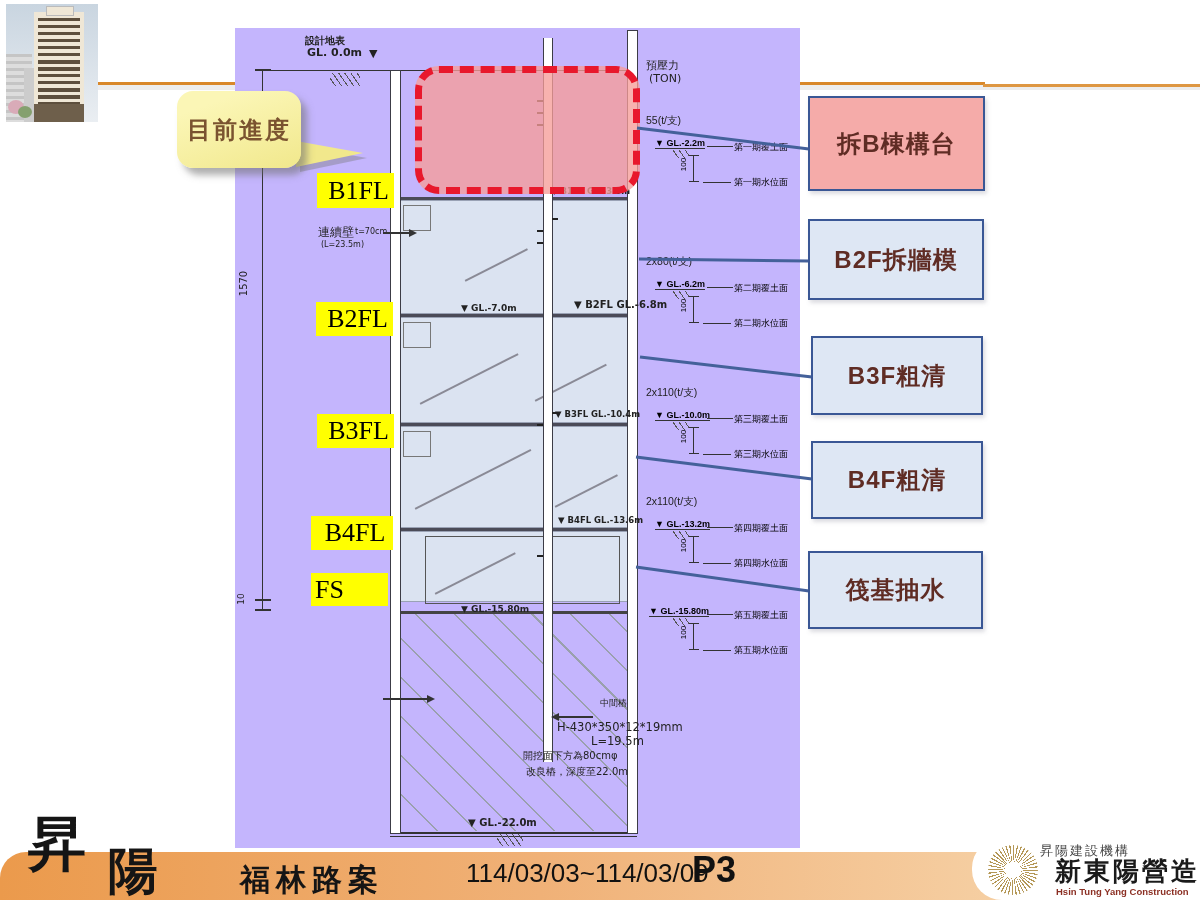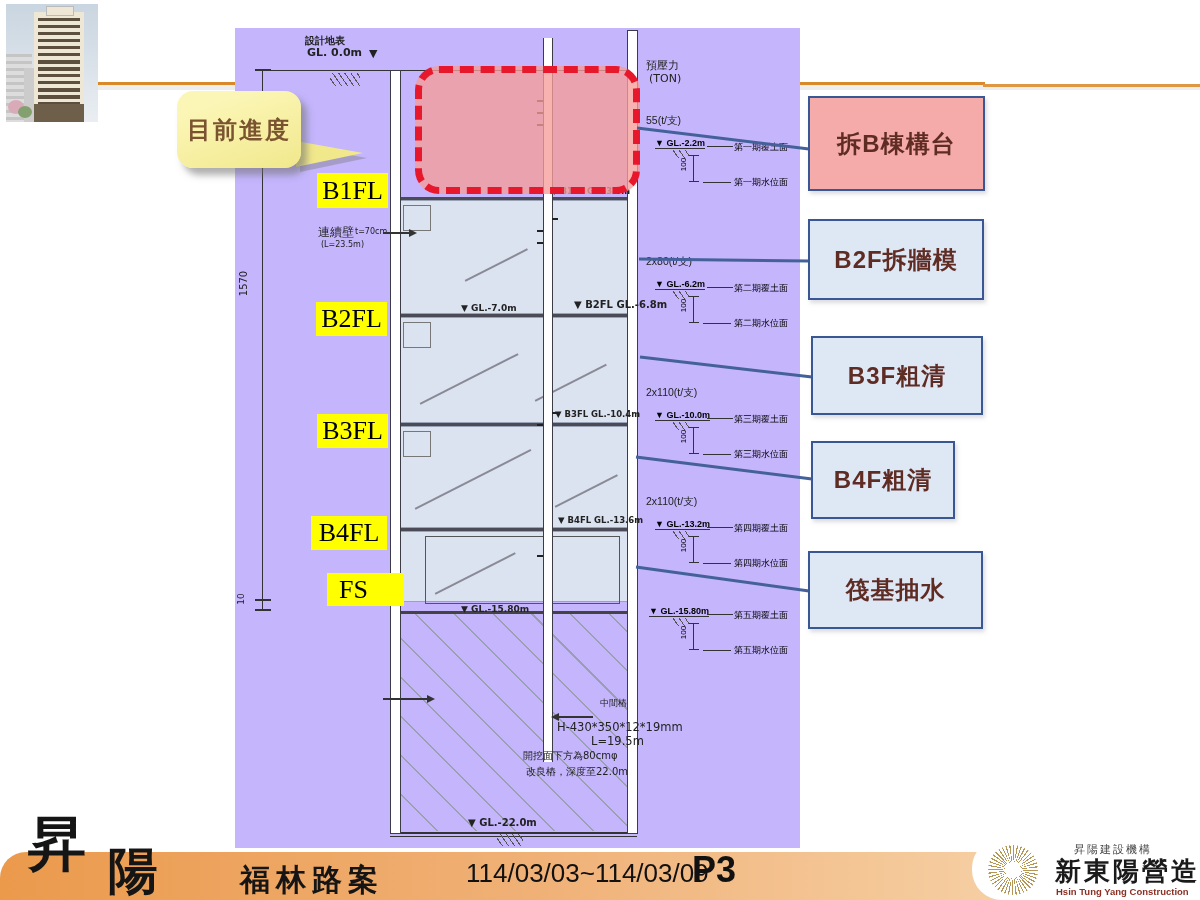--- a/index.html
+++ b/index.html
@@ -48,21 +48,21 @@
   .stage .soil{position:absolute;left:91px;top:27px;font-size:9px;white-space:nowrap;}
   .stage .hat{left:30px;top:36px;width:16px;height:8px;}
   .stage .vline{position:absolute;left:50px;top:41px;height:27px;border-left:1px solid #333;}
   .stage .vline::before,.stage .vline::after{content:"";position:absolute;left:-5px;width:10px;height:1px;background:#333;}
   .stage .vline::before{top:0;} .stage .vline::after{bottom:0;}
   .stage .d100{position:absolute;left:34px;top:46px;font-size:8px;transform:rotate(-90deg);}
   .stage .wline{position:absolute;left:60px;top:68px;width:28px;height:1px;background:#333;}
   .stage .water{position:absolute;left:91px;top:62px;font-size:9px;white-space:nowrap;}
   
   .flabel{position:absolute;background:#FFFF00;color:#000;display:flex;align-items:center;justify-content:center;
-      font-family:"Liberation Serif",serif;font-size:26px;z-index:4;}
+      font-family:"Liberation Serif",serif;font-size:26px;z-index:4;padding-left:6px;}
   
   .callout{position:absolute;box-sizing:border-box;border:2.5px solid #3A5795;display:flex;align-items:center;
       justify-content:center;z-index:6;box-shadow:2px 3px 4px rgba(120,120,140,0.25);}
   .callout span{font-size:24px;font-weight:bold;color:#5F2C24;letter-spacing:1px;}
   
   #overlay{position:absolute;left:0;top:0;width:1200px;height:900px;z-index:5;pointer-events:none;}
   
   #band{left:0;top:852px;width:1200px;height:48px;border-top-left-radius:26px;z-index:8;
       background:linear-gradient(90deg,#EB9A4C 0%,#F0B177 45%,#F8DCB6 100%);}
   .brand{position:absolute;font-family:"DejaVu Serif",serif;font-weight:bold;color:#151515;z-index:9;}
@@ -249,43 +249,43 @@
   </div>
 <div class="flabel" style="left:316px;top:302px;width:71px;height:34px;">
     <span>B2FL</span>
   </div>
 <div class="flabel" style="left:317px;top:414px;width:71px;height:34px;">
     <span>B3FL</span>
   </div>
 <div class="flabel" style="left:311px;top:516px;width:76px;height:34px;">
     <span>B4FL</span>
   </div>
-<div class="flabel" style="left:327px;top:573px;width:77px;height:33px;justify-content:flex-start;padding-left:12px;box-sizing:border-box;">
+<div class="flabel" style="left:311px;top:573px;width:77px;height:33px;justify-content:flex-start;padding-left:4px;box-sizing:border-box;">
     <span>FS</span>
   </div>
 
 <div class="callout" style="left:808px;top:96px;width:177px;height:95px;background:#F5ABA9;">
     <span>拆B棟構台</span>
   </div>
 <div class="callout" style="left:808px;top:219px;width:176px;height:81px;background:#DEE7F4;">
     <span>B2F拆牆模</span>
   </div>
 <div class="callout" style="left:811px;top:336px;width:172px;height:79px;background:#DEE7F4;">
     <span>B3F粗清</span>
   </div>
-<div class="callout" style="left:811px;top:441px;width:144px;height:78px;background:#DEE7F4;">
+<div class="callout" style="left:811px;top:441px;width:172px;height:78px;background:#DEE7F4;">
     <span>B4F粗清</span>
   </div>
 <div class="callout" style="left:808px;top:551px;width:175px;height:78px;background:#DEE7F4;">
     <span>筏基抽水</span>
   </div>
 
 <div class="abs" id="band"></div>
 <div class="brand" style="left:28px;top:806px;font-size:58px;">昇</div>
 <div class="brand" style="left:108px;top:838px;font-size:50px;">陽</div>
 <div class="brand" style="left:240px;top:860px;font-size:30px;letter-spacing:6px;">福林路案</div>
 <div class="abs" id="dateTxt">114/03/03~114/03/09</div>
 <div class="abs" id="pageTxt">P3</div>
 <div class="abs" id="logoBlob"></div>
 <div class="abs" id="sunburst"></div>
-<div class="abs" style="left:1074px;top:842px;font-size:11px;letter-spacing:2px;color:#444;z-index:9;">昇陽建設機構</div>
+<div class="abs" style="left:1040px;top:842px;font-size:13px;letter-spacing:2px;color:#444;z-index:9;">昇陽建設機構</div>
 <div class="abs" style="left:1055px;top:854px;font-size:26px;font-weight:bold;font-family:'DejaVu Serif',serif;letter-spacing:3px;color:#1a1a1a;z-index:9;">新東陽營造</div>
 <div class="abs" style="left:1056px;top:886px;font-size:9.5px;font-weight:bold;color:#8B2F23;z-index:9;">Hsin Tung Yang Construction Corp</div>
 
 </body></html>

